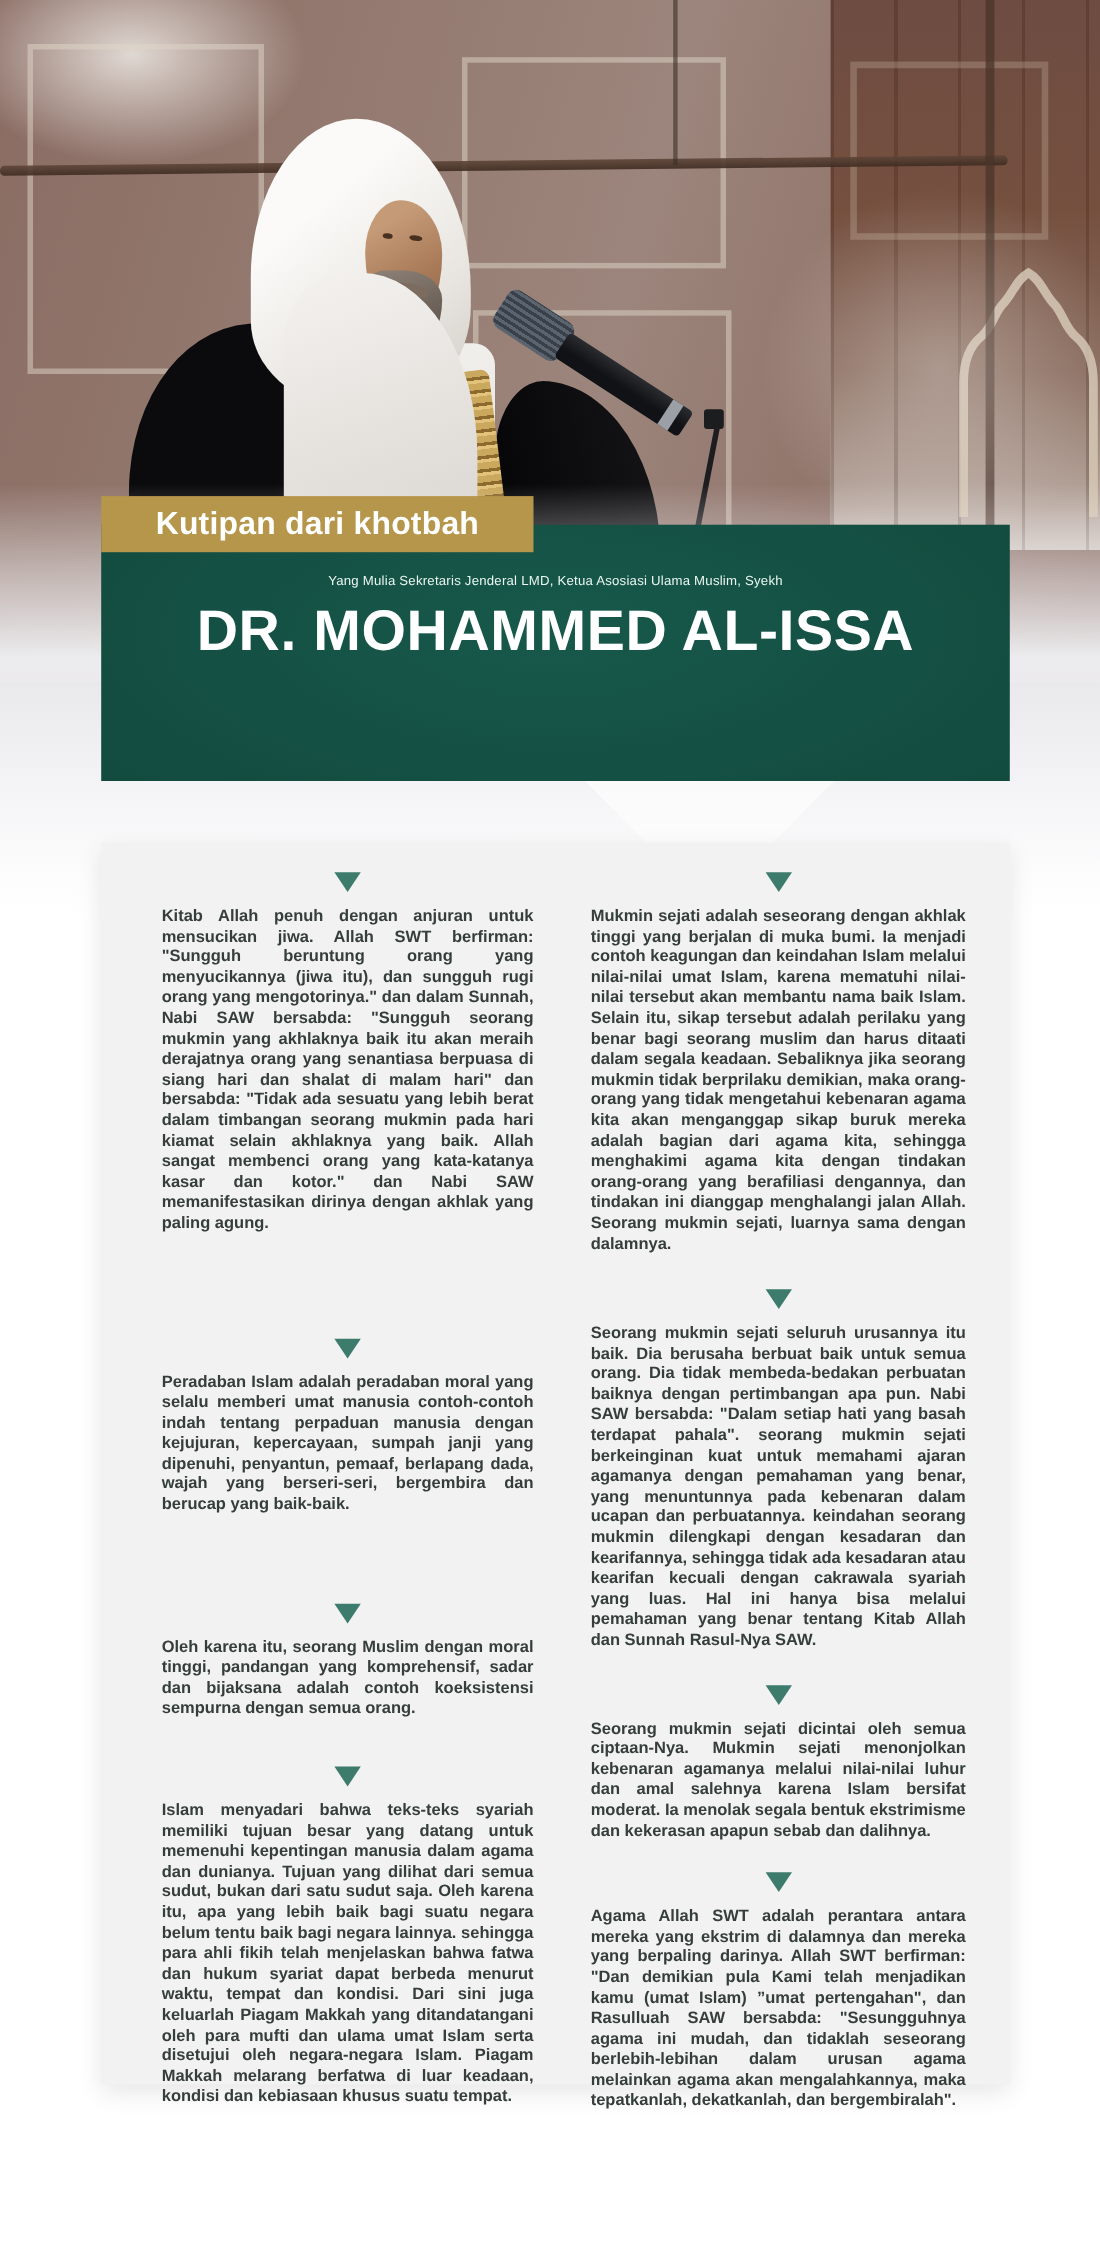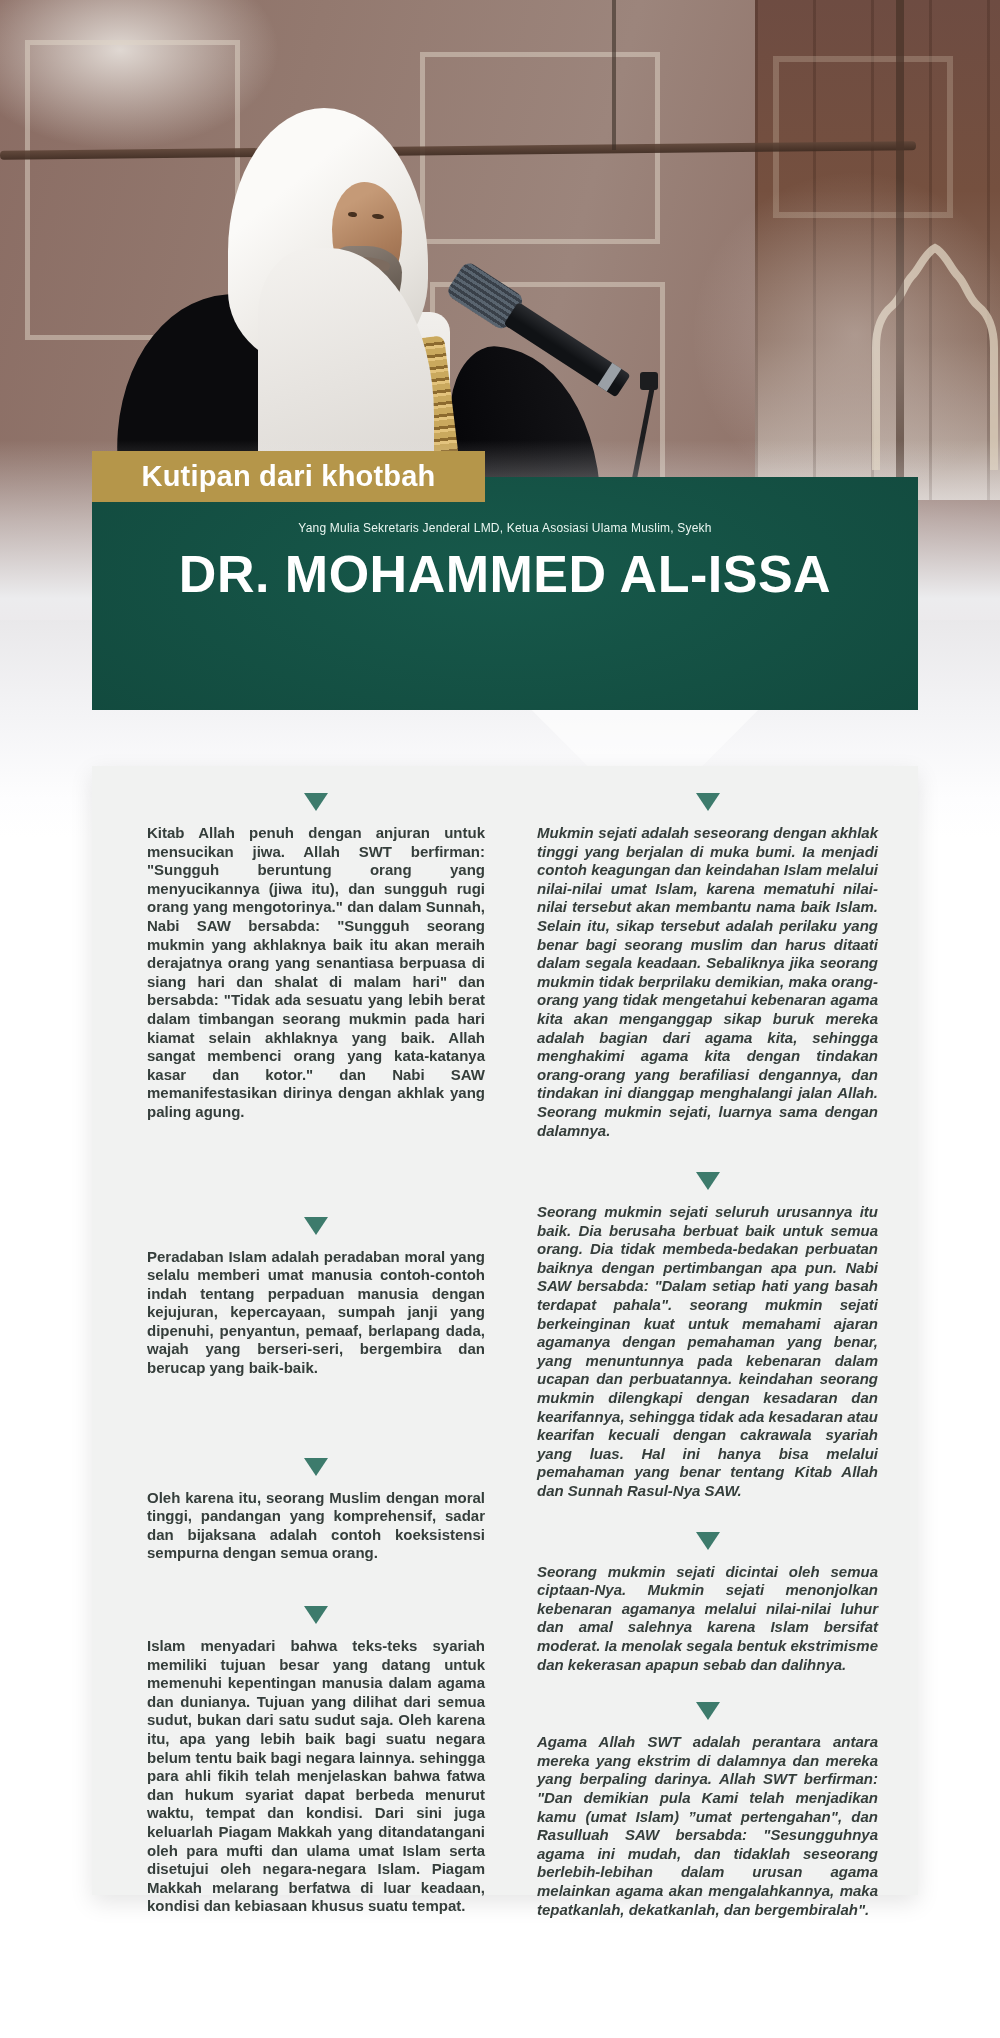--- a/index.html
+++ b/index.html
@@ -94,21 +94,21 @@
   .banner .pretitle{margin-top:44px;font-size:12px;color:#eaf6f1;font-weight:400;letter-spacing:.2px;}
   .banner .name{margin-top:9px;font-size:52px;font-weight:700;color:#ffffff;letter-spacing:.5px;}
   .banner .subtitle{margin-top:12px;font-size:21px;color:#cfe8df;font-weight:400;}
 
   
   .card{position:absolute;left:92px;top:766px;width:826px;height:1129px;z-index:6;
         background:#f1f2f1;box-shadow:0 8px 22px rgba(0,0,0,.10);
         display:flex;padding:27px 40px 0 55px;box-sizing:border-box;gap:52px;}
   .col{display:flex;flex-direction:column;}
   .col.left{width:338px;}
-  .col.right{width:341px;font-style:italic;}
+  .col.right{width:341px;}
   .tri{width:0;height:0;margin:0 auto;border-left:12px solid transparent;
        border-right:12px solid transparent;border-top:18px solid #3d7b6c;}
   .card p{margin:13px 0 0 0;font-size:15px;line-height:18.6px;font-weight:700;
           color:#353e3b;text-align:justify;}
 
   
   .footer{position:absolute;left:0;top:1895px;width:1000px;height:143px;z-index:3;background:#ffffff;}
 </style>
 </head>
 <body>

